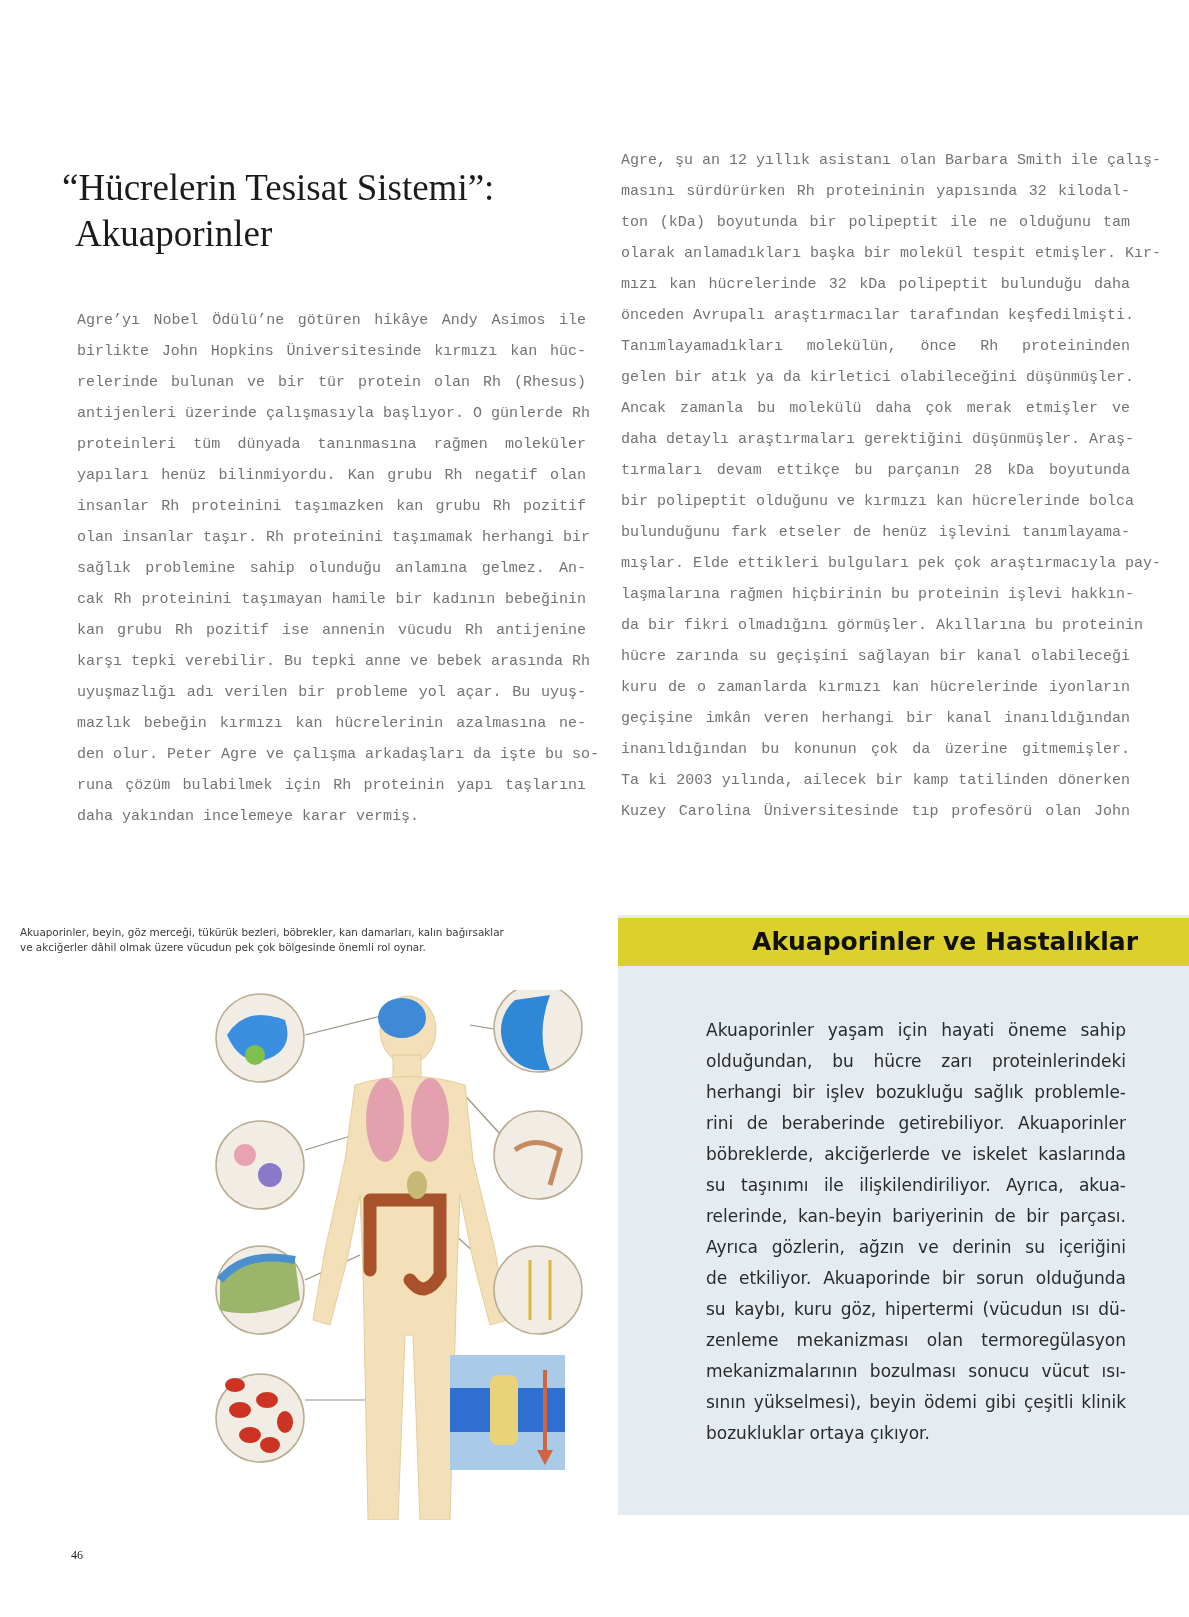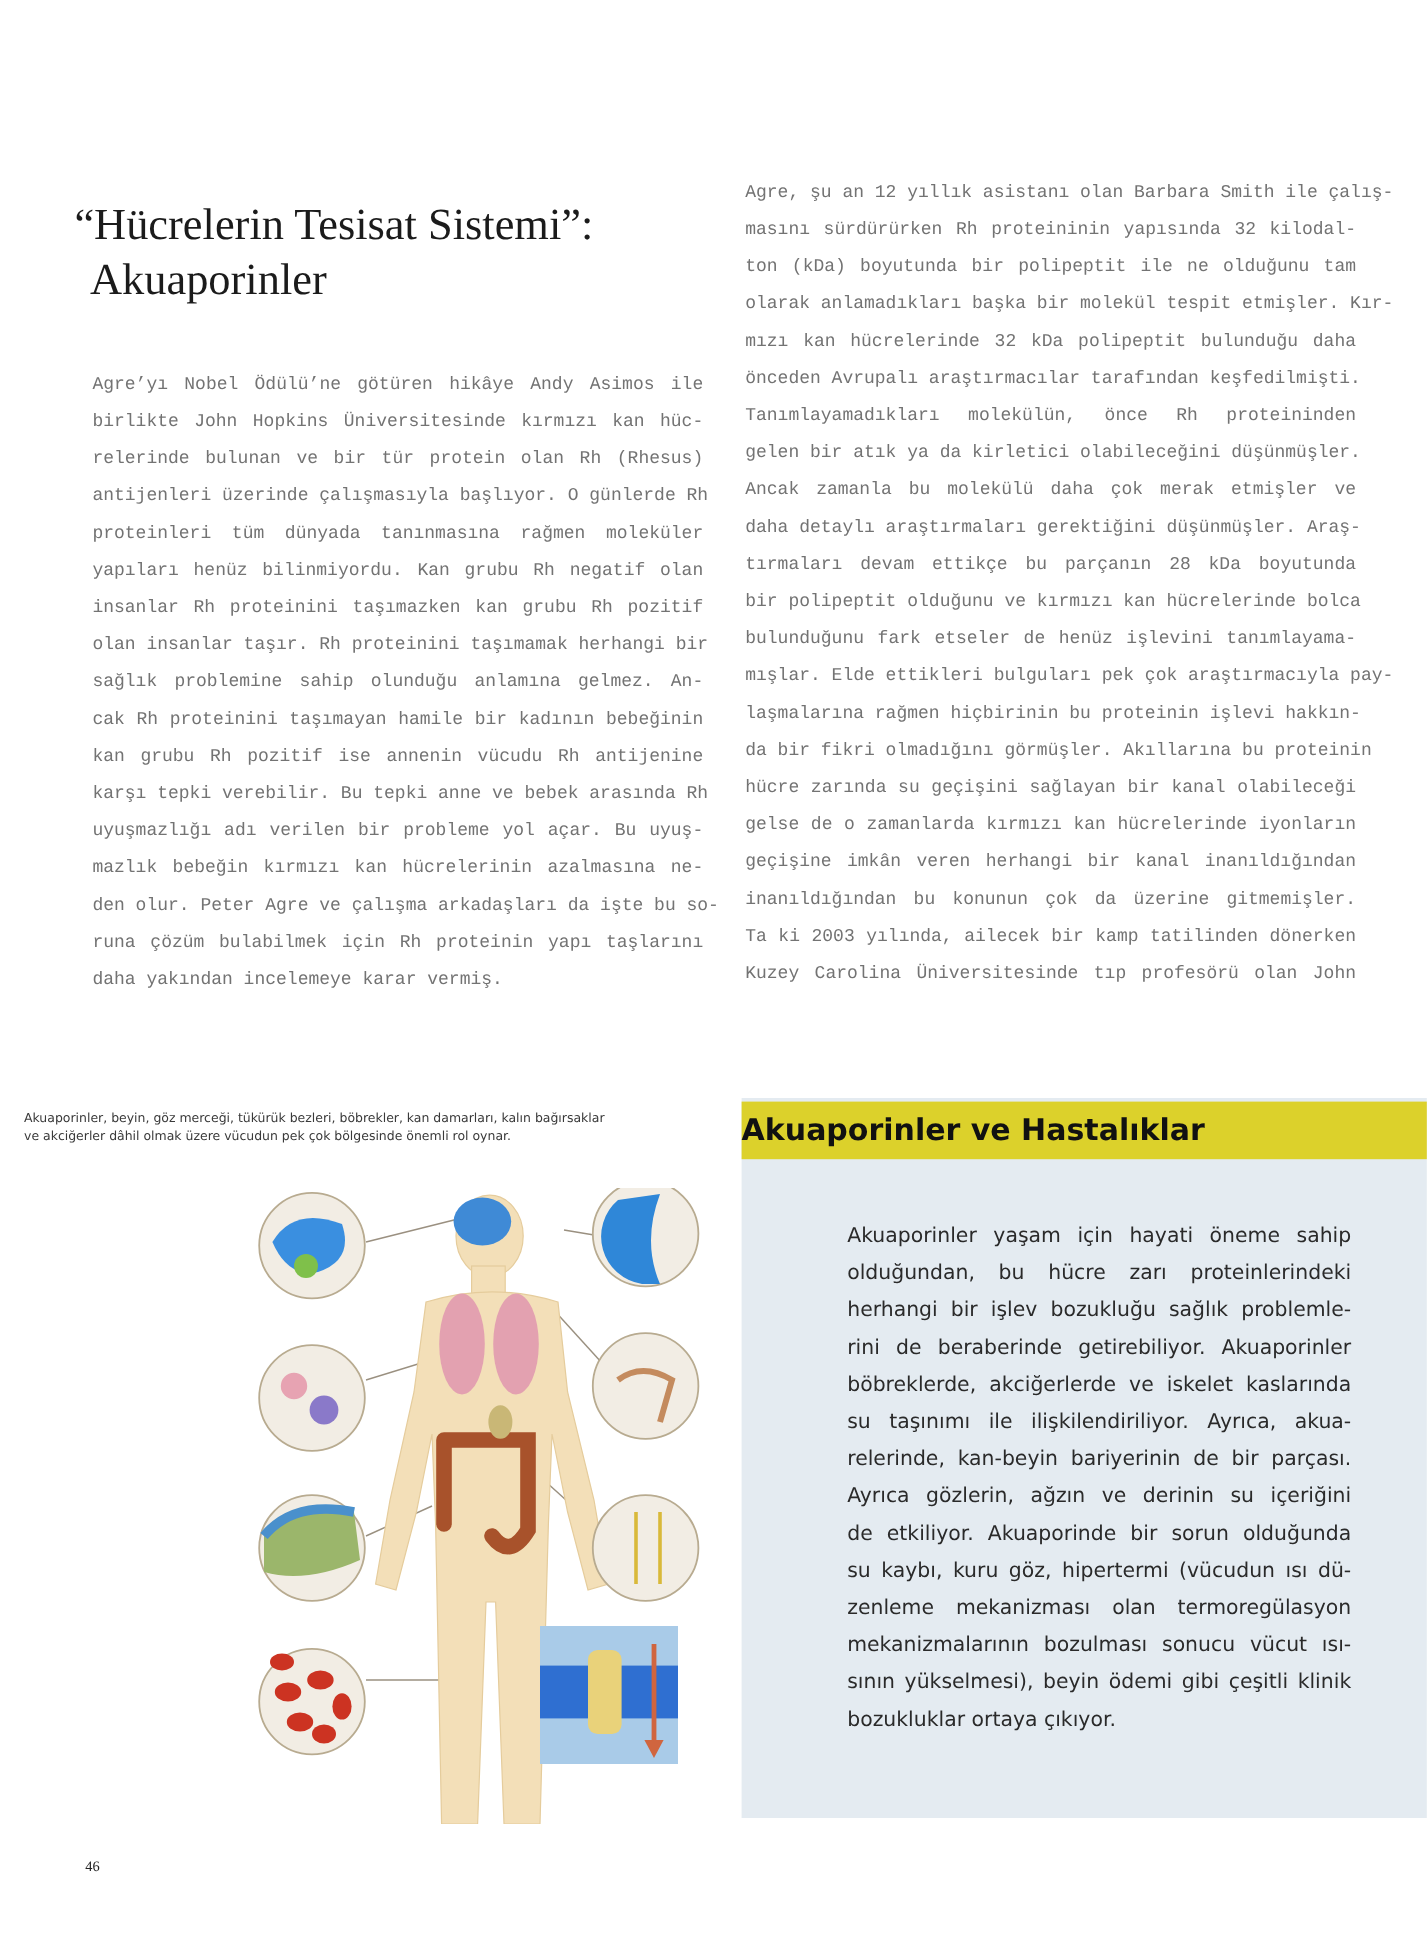--- a/index.html
+++ b/index.html
@@ -11,21 +11,21 @@
   .col { position: absolute; font-family: Liberation Mono, monospace; font-size: 15px; line-height: 31px; color: #737373; text-align: justify; hyphens: manual; }
   .col span { display: block; text-align-last: justify; white-space: nowrap; }
   .col span.last { text-align-last: left; }
   #col-left { left: 77px; top: 305px; width: 509px; }
   #col-right { left: 621px; top: 145px; width: 509px; }
 
   #caption { position: absolute; left: 20px; top: 925px; width: 565px; text-align: left; font-family: "DejaVu Sans", sans-serif; font-size: 10.4px; line-height: 15px; color: #3a3a3a; }
 
   #box { position: absolute; left: 618px; top: 915px; width: 571px; height: 600px; background: #e4ebf1; }
   #box-head { position: absolute; left: 618px; top: 918px; width: 571px; height: 48px; background: #dcd12b; }
-  #box-title { position: absolute; left: 618px; top: 918px; width: 520px; height: 48px; line-height: 48px; font-family: "DejaVu Sans", sans-serif; font-weight: bold; font-size: 25px; color: #111; }
+  #box-title { position: absolute; left: 618px; top: 918px; width: 520px; height: 48px; line-height: 48px; text-align: right; font-family: "DejaVu Sans", sans-serif; font-weight: bold; font-size: 25px; color: #111; }
   #box-text { position: absolute; left: 706px; top: 1015px; width: 420px; font-family: "DejaVu Sans", sans-serif; font-size: 17px; line-height: 31px; color: #2a2a2a; }
   #box-text span { display: block; text-align: justify; text-align-last: justify; white-space: nowrap; }
   #box-text span.last { text-align-last: left; }
 
   #figure { position: absolute; left: 205px; top: 990px; width: 380px; height: 530px; }
   #page-number { position: absolute; left: 71px; top: 1548px; font-family: "Liberation Serif", serif; font-weight: normal; font-size: 12px; color: #222; }
 </style>
 </head>
 <body>
 
@@ -64,21 +64,21 @@
     <span>gelen bir atık ya da kirletici olabileceğini düşünmüşler.</span>
     <span>Ancak zamanla bu molekülü daha çok merak etmişler ve</span>
     <span>daha detaylı araştırmaları gerektiğini düşünmüşler. Araş-</span>
     <span>tırmaları devam ettikçe bu parçanın 28 kDa boyutunda</span>
     <span>bir polipeptit olduğunu ve kırmızı kan hücrelerinde bolca</span>
     <span>bulunduğunu fark etseler de henüz işlevini tanımlayama-</span>
     <span>mışlar. Elde ettikleri bulguları pek çok araştırmacıyla pay-</span>
     <span>laşmalarına rağmen hiçbirinin bu proteinin işlevi hakkın-</span>
     <span>da bir fikri olmadığını görmüşler. Akıllarına bu proteinin</span>
     <span>hücre zarında su geçişini sağlayan bir kanal olabileceği</span>
-    <span>gelse de o zamanlarda kırmızı kan hücrelerinde iyonların</span>
+    <span>kuru de o zamanlarda kırmızı kan hücrelerinde iyonların</span>
     <span>geçişine imkân veren herhangi bir kanal inanıldığından</span>
     <span>inanıldığından bu konunun çok da üzerine gitmemişler.</span>
     <span>Ta ki 2003 yılında, ailecek bir kamp tatilinden dönerken</span>
     <span class="">Kuzey Carolina Üniversitesinde tıp profesörü olan John</span>
   </div>
 
 <div id="caption">
   <div>Akuaporinler, beyin, göz merceği, tükürük bezleri, böbrekler, kan damarları, kalın bağırsaklar</div>
   <div>ve akciğerler dâhil olmak üzere vücudun pek çok bölgesinde önemli rol oynar.</div>
 </div>

